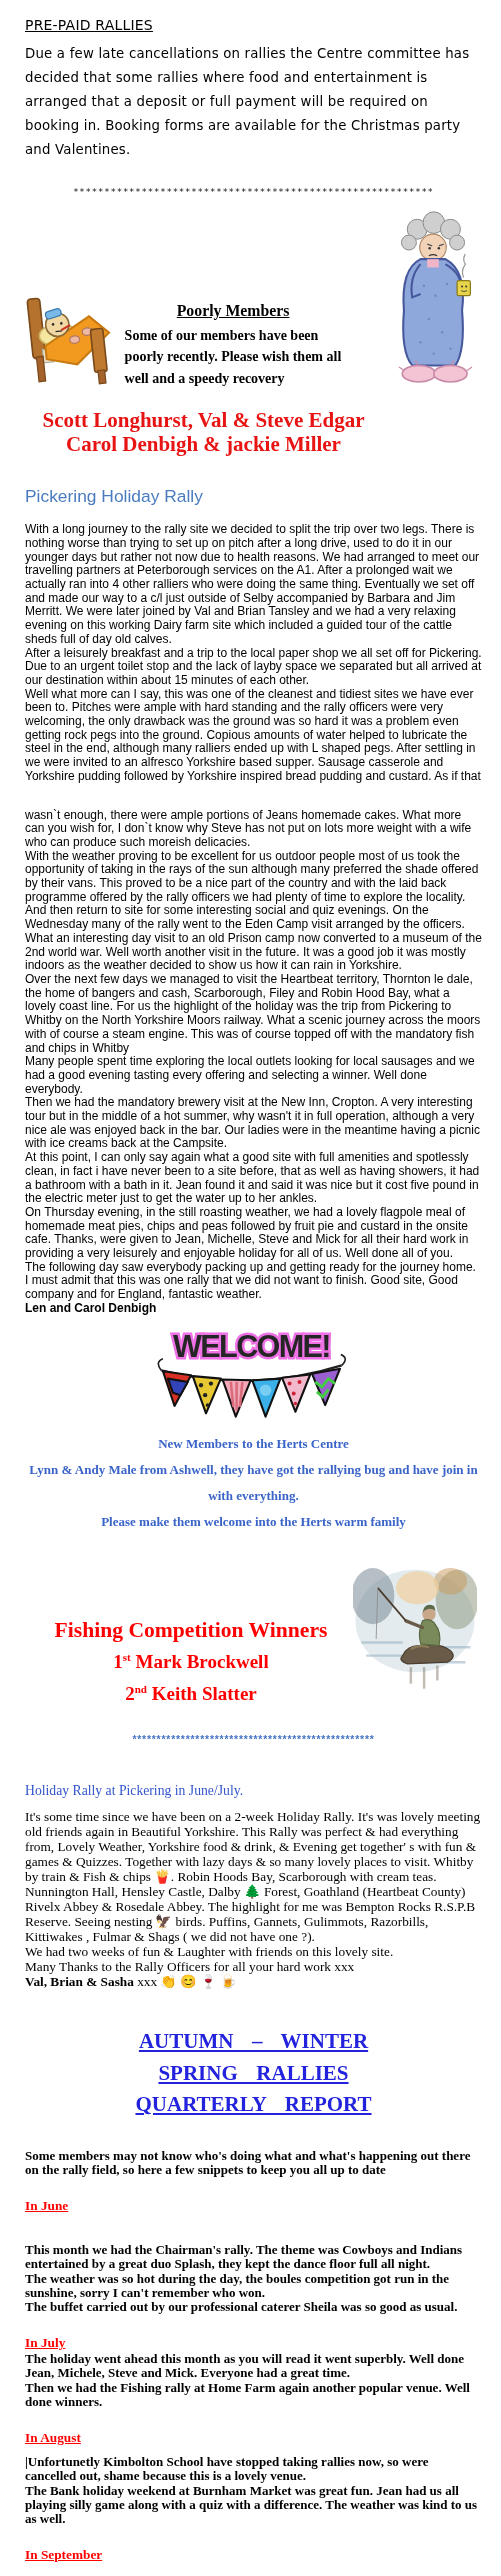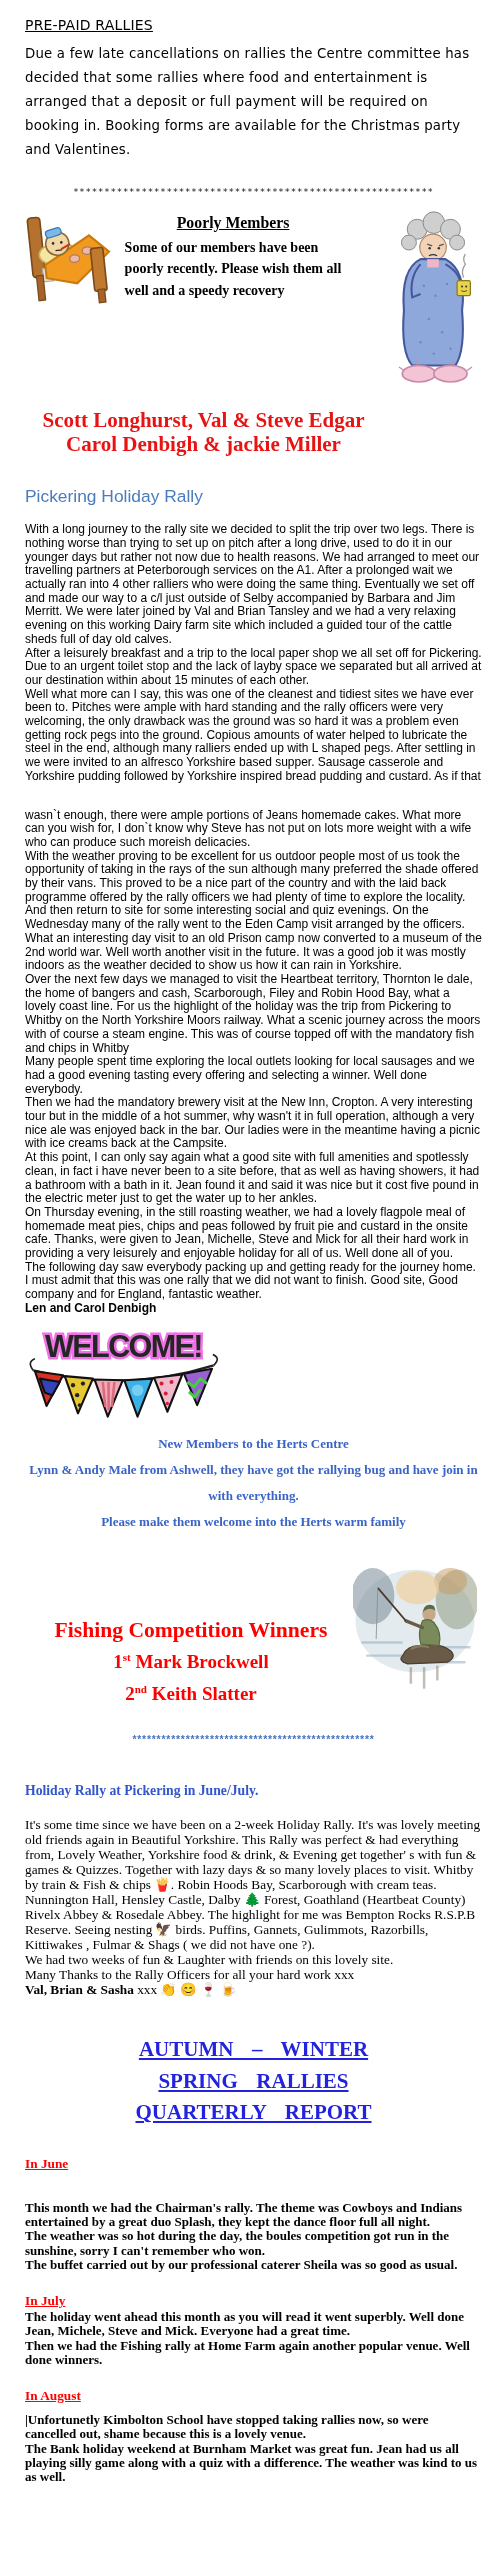--- a/index.html
+++ b/index.html
@@ -7,54 +7,54 @@
   .page { padding:13.3px 20px 25px 25px; }
 
   
   .hand { font-family:"DejaVu Sans",sans-serif; font-size:13.3px; line-height:24px; letter-spacing:0.2px; }
   .hand-title { font-size:14px; font-weight:normal; text-decoration:underline; margin-bottom:5px; }
 
   .sep-black { text-align:center; font-family:"DejaVu Sans Mono",monospace; font-size:9px;
                letter-spacing:0.8px; margin:25px 0 13.3px; color:#111; }
 
   
-  .poorly { display:flex; align-items:flex-start; margin-top:3.3px; }
+  .poorly { display:flex; align-items:flex-end; margin-top:3.3px; }
   .poorly-center { width:217px; margin-left:11.6px; font-family:"Liberation Serif",serif; font-weight:700; }
   .poorly-title { text-align:center; font-size:15.8px; text-decoration:underline; margin:3.3px 0 5px; }
   .poorly-body { font-size:14px; line-height:21.6px; }
   .poorly-right { margin-left:auto; }
   .poorly-names { width:357px; text-align:center; margin-top:18px; color:#e81313;
                   font-family:"Liberation Serif",serif; font-weight:700; font-size:21px; line-height:24px; }
 
   .h-blue { color:#4a7bbf; font-size:17.4px; font-weight:400; margin:30px 0 12px; }
 
   .sans-body { font-size:12px; line-height:13.7px; margin-top:16.6px; }
   .sans-body p { margin:0; }
   .gap-before { margin-top:25px !important; }
   .signoff-sans { font-weight:bold; }
 
-  .welcome-wrap { display:flex; justify-content:flex-start; margin:8.3px 3.3px 0 0; }
+  .welcome-wrap { display:flex; justify-content:center; margin:8.3px 3.3px 0 0; }
 
   .blue-serif-block { font-family:"Liberation Serif",serif; color:#3a64c8; font-weight:bold;
                       text-align:center; font-size:13px; line-height:26px; margin-top:6.6px; }
 
   .fishing { position:relative; margin-top:28px; min-height:149px; }
   .fishing-text { width:332px; text-align:center; padding-top:53px; color:#ff0000;
                   font-family:"Liberation Serif",serif; font-weight:bold; }
   .fishing-title { font-size:21.6px; line-height:28px; }
   .fishing-winner { font-size:19px; line-height:26px; }
   sup { font-size:58%; }
   .fishing-img { position:absolute; right:5px; top:0; }
 
   .sep-blue { color:#4472c4; text-align:center; font-weight:bold; font-size:10.4px;
               letter-spacing:0.8px; margin-top:21.6px; }
 
   .serif-report { font-family:"Liberation Serif",serif; font-size:13.3px; line-height:15px; margin-top:38px; }
   .serif-report p { margin:0; }
-  .report-title { color:#3355cc; font-weight:bold; font-size:13.7px; margin-bottom:19px; }
+  .report-title { color:#3355cc; font-weight:normal; font-size:13.7px; margin-bottom:11px; }
   .report-signoff { margin-top:0; }
   .report-signoff .name { font-weight:bold; }
 
   .quarterly { text-align:center; font-family:"Liberation Serif",serif; font-weight:bold;
                color:#2323dd; font-size:21px; line-height:31.5px; margin-top:37px; word-spacing:13.3px; }
   .quarterly div { text-decoration:underline; }
 
   .snippets { font-family:"Liberation Serif",serif; font-weight:bold; font-size:13px;
               line-height:14.3px; margin-top:28px; }
   .snippets p { margin:0; }
@@ -253,31 +253,33 @@
     <p class="report-signoff"><span class="name">Val, Brian &amp; Sasha</span>&nbsp;<span>xxx</span>&nbsp;<span>👏 😊 🍷 🍺</span></p>
   </div>
 
   <div class="quarterly">
     <div>AUTUMN – WINTER</div>
     <div>SPRING RALLIES</div>
     <div>QUARTERLY REPORT</div>
   </div>
 
   <div class="snippets">
+    <p>Some members may not know who's doing what and what's happening out there on the rally field, so here a few snippets to keep you all up to date</p>
 
     <div class="month-label mb-lg">In June</div>
     <p>This month we had the Chairman's rally. The theme was Cowboys and Indians entertained by a great duo Splash, they kept the dance floor full all night.</p>
     <p>The weather was so hot during the day, the boules competition got run in the sunshine, sorry I can't remember who won.</p>
     <p>The buffet carried out by our professional caterer Sheila was so good as usual.</p>
 
     <div class="month-label mb-xs">In July</div>
     <p>The holiday went ahead this month as you will read it went superbly. Well done Jean, Michele, Steve and Mick. Everyone had a great time.</p>
     <p>Then we had the Fishing rally at Home Farm again another popular venue. Well done winners.</p>
 
     <div class="month-label">In August</div>
     <p>|Unfortunetly Kimbolton School have stopped taking rallies now, so were cancelled out, shame because this is a lovely venue.</p>
     <p>The Bank holiday weekend at Burnham Market was great fun. Jean had us all playing silly game along with a quiz with a difference. The weather was kind to us as well.</p>
 
+    <div class="month-label mb-md">In September</div>
 
   </div>
 
 </div>
 
 
 </body></html>

